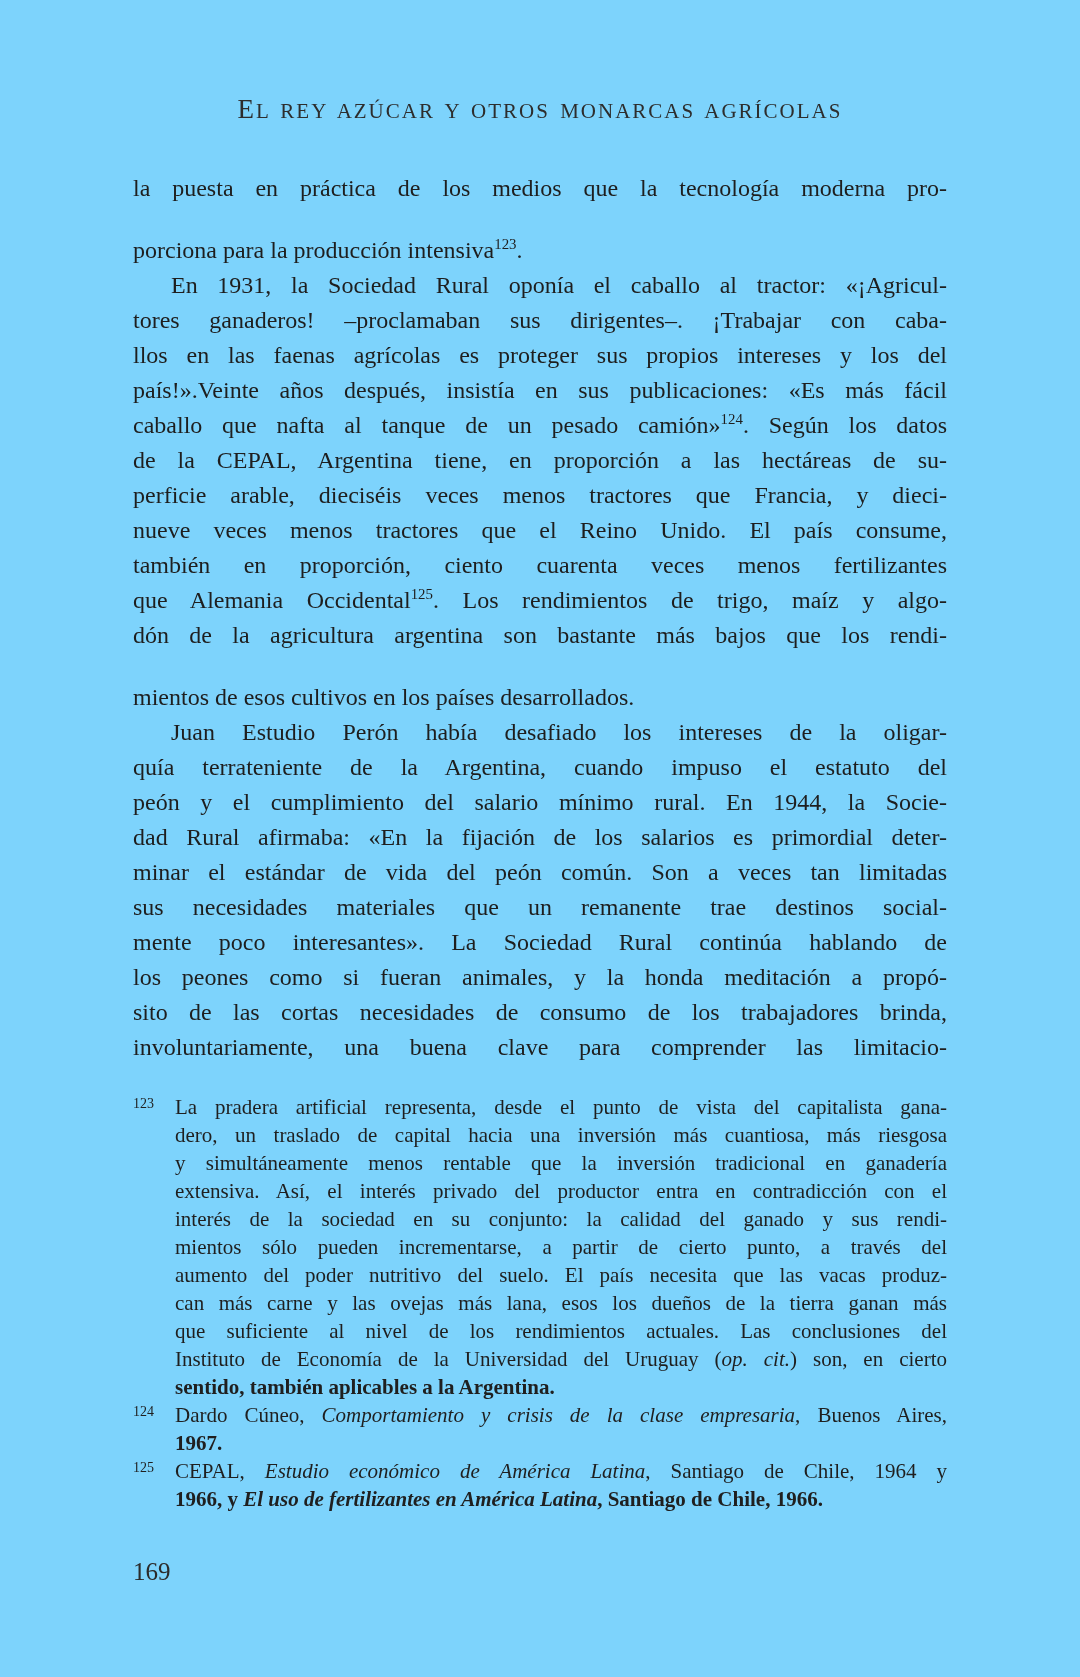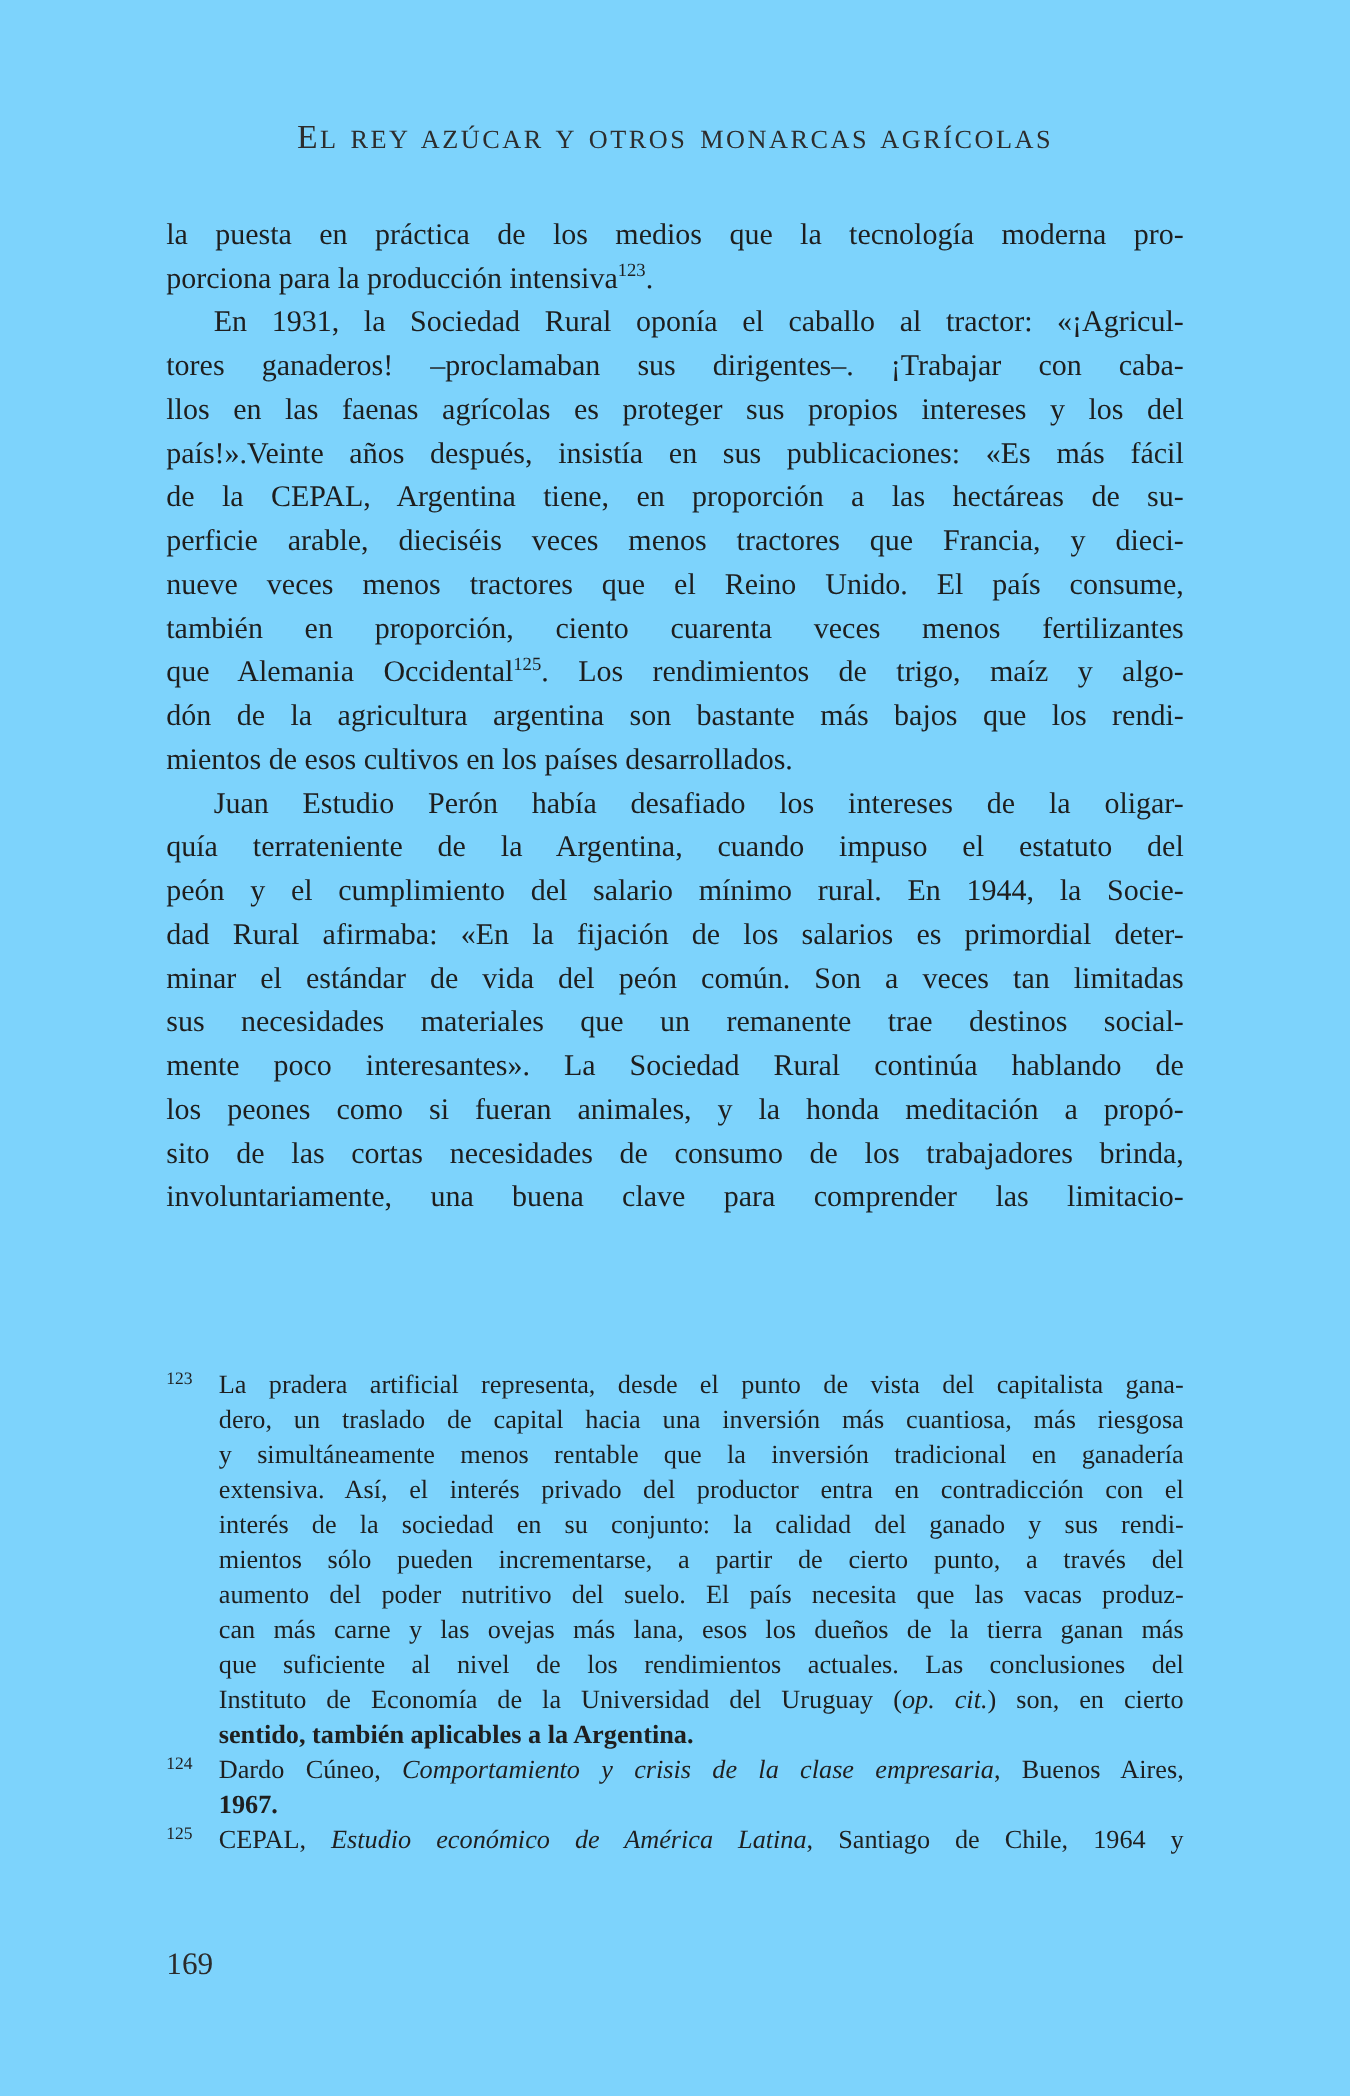--- a/index.html
+++ b/index.html
@@ -47,20 +47,21 @@
     text-align: justify;
     text-align-last: justify;
     overflow: hidden;
   }
   .bline.indent {
     text-indent: 38px;
   }
   .bline.last {
     text-align: right;
     text-align-last: left;
+    margin-top: 27px;
   }
   sup {
     font-size: 0.62em;
     line-height: 0;
     vertical-align: super;
   }
   .footnotes {
     position: absolute;
     top: 1093px;
     left: 133px;
@@ -109,20 +110,21 @@
     <span class="initial">E</span><span class="rest">L REY AZÚCAR Y OTROS MONARCAS AGRÍCOLAS</span>
   </div>
 
   <div class="body-text">
       <div class="bline">la puesta en práctica de los medios que la tecnología moderna pro-</div>
       <div class="bline last">porciona para la producción intensiva<sup>123</sup>.</div>
       <div class="bline indent">En 1931, la Sociedad Rural oponía el caballo al tractor: «¡Agricul-</div>
       <div class="bline">tores ganaderos! –proclamaban sus dirigentes–. ¡Trabajar con caba-</div>
       <div class="bline">llos en las faenas agrícolas es proteger sus propios intereses y los del</div>
       <div class="bline">país!».Veinte años después, insistía en sus publicaciones: «Es más fácil</div>
+      <div class="bline">caballo que nafta al tanque de un pesado camión»<sup>124</sup>. Según los datos</div>
       <div class="bline">de la CEPAL, Argentina tiene, en proporción a las hectáreas de su-</div>
       <div class="bline">perficie arable, dieciséis veces menos tractores que Francia, y dieci-</div>
       <div class="bline">nueve veces menos tractores que el Reino Unido. El país consume,</div>
       <div class="bline">también en proporción, ciento cuarenta veces menos fertilizantes</div>
       <div class="bline">que Alemania Occidental<sup>125</sup>. Los rendimientos de trigo, maíz y algo-</div>
       <div class="bline">dón de la agricultura argentina son bastante más bajos que los rendi-</div>
       <div class="bline last">mientos de esos cultivos en los países desarrollados.</div>
       <div class="bline indent">Juan Estudio Perón había desafiado los intereses de la oligar-</div>
       <div class="bline">quía terrateniente de la Argentina, cuando impuso el estatuto del</div>
       <div class="bline">peón y el cumplimiento del salario mínimo rural. En 1944, la Socie-</div>
@@ -156,19 +158,20 @@
         <div class="fn-num">124</div>
         <div class="fn-text">
           <div class="fline">Dardo Cúneo, <i>Comportamiento y crisis de la clase empresaria</i>, Buenos Aires,</div>
           <div class="fline last">1967.</div>
         </div>
       </div>
       <div class="footnote">
         <div class="fn-num">125</div>
         <div class="fn-text">
           <div class="fline">CEPAL, <i>Estudio económico de América Latina</i>, Santiago de Chile, 1964 y</div>
+          <div class="fline last">1966, y <i>El uso de fertilizantes en América Latina</i>, Santiago de Chile, 1966.</div>
         </div>
       </div>
     </div>
 
   <div class="page-number">169</div>
 
 </div>
 
 </body></html>

